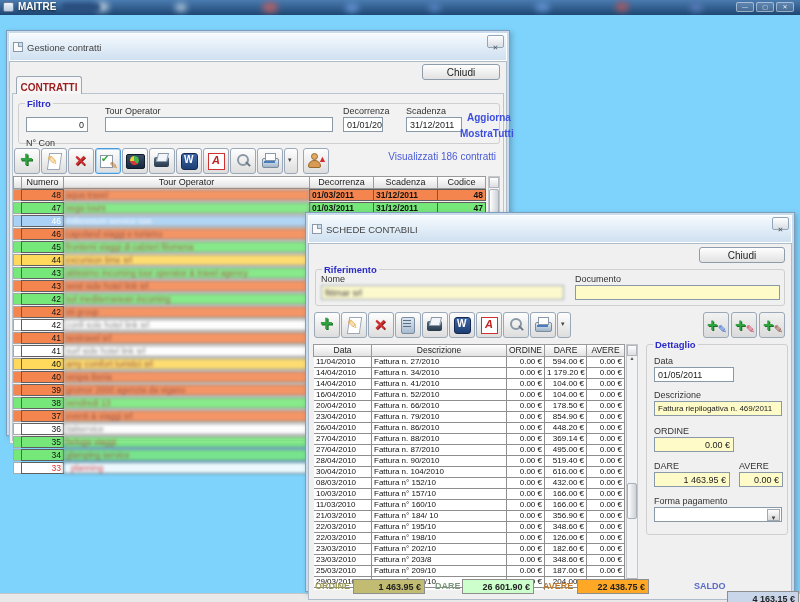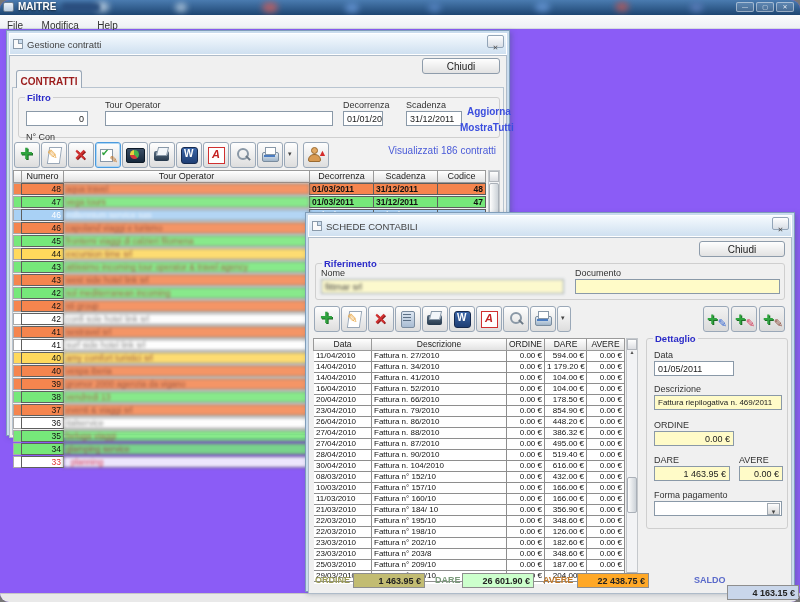--- a/index.html
+++ b/index.html
@@ -1,34 +1,34 @@
 <!DOCTYPE html>
 <html><head>
 <meta charset="utf-8">
 <style>
   html,body{margin:0;padding:0;background:#777;}
   *{box-sizing:border-box;font-family:"Liberation Sans",sans-serif;}
-  .screen{position:relative;width:800px;height:602px;background:#8b5cf6;overflow:hidden;border-radius:9px;}
+  .screen{position:relative;width:800px;height:602px;background:#7dd3fc;overflow:hidden;}
 
   
   .os-titlebar{position:absolute;left:0;top:0;width:800px;height:15px;
     background:linear-gradient(#4A7BB0,#1E4672);overflow:hidden;}
   .blob{position:absolute;border-radius:50%;filter:blur(3px);opacity:.8;}
   .os-title{position:absolute;left:18px;top:1px;font-size:10px;font-weight:bold;color:#fff;text-shadow:0 1px 2px #123;}
   .os-appicon{position:absolute;left:3px;top:2px;width:11px;height:10px;background:linear-gradient(#EDF3F9,#B9CCE0);border:1px solid #6C7F92;border-radius:2px;}
   .os-title-blur{position:absolute;left:62px;top:3px;width:38px;height:9px;background:#2A4E7E;border-radius:2px;filter:blur(2px);}
   .os-btns{position:absolute;right:6px;top:2px;display:flex;gap:2px;}
   .os-btn{width:18px;height:10px;border:1px solid rgba(255,255,255,.45);border-radius:2px;background:rgba(255,255,255,.15);font-size:6px;line-height:8px;text-align:center;color:#E8EEF5;}
   .menubar{position:absolute;left:0;top:15px;width:800px;height:14px;background:linear-gradient(#FBFCFD,#EEF1F5);border-bottom:1px solid #D5DAE0;}
   .menu-item{display:inline-block;font-size:10px;color:#333;margin-top:1px;padding:0 7px;}
   .bottom-strip{position:absolute;left:0;top:593px;width:800px;height:9px;background:#E9E9E9;border-top:1px solid #C6C6C6;}
 
   
   .win{position:absolute;border:1px solid #7F9DB9;background:#C9DCEE;padding:2px;box-shadow:2px 2px 5px rgba(60,80,110,.35);}
-  .win-title{height:22px;background:linear-gradient(#F5FAFE,#CFE0F0);border:1px solid #FFF;display:flex;align-items:center;padding:0 3px;position:relative;}
+  .win-title{height:28px;background:linear-gradient(#F5FAFE,#CFE0F0);border:1px solid #FFF;display:flex;align-items:center;padding:0 3px;position:relative;}
   .win-title .wt-text{font-size:9.5px;color:#444;margin-left:4px;}
   .doc-ico{width:10px;height:10px;background:#FAFAFA;border:1px solid #8A9AAA;position:relative;}
   .doc-ico::after{content:"";position:absolute;right:0;top:0;width:3px;height:3px;background:#C9DCEE;border-left:1px solid #8A9AAA;border-bottom:1px solid #8A9AAA;}
   .closebox{position:absolute;right:2px;top:1px;width:17px;height:13px;background:linear-gradient(#FEFEFE,#D8DEE6);border:1px solid #93A5B8;border-radius:2px;text-align:center;}
   .closebox::before{content:"\2715";font-size:7px;color:#555;line-height:11px;}
   .win-body{position:relative;background:#F0F0F0;border:1px solid #AEBBC9;}
 
   .btn{position:absolute;background:linear-gradient(#FEFEFE,#E2E2E2);border:1px solid #8E9CAB;border-radius:3px;font-size:10px;color:#222;text-align:center;}
 
   fieldset{position:absolute;border:1px solid #CFCFCF;border-radius:3px;margin:0;padding:0;}
@@ -134,25 +134,20 @@
     <div class="os-appicon"></div>
     <span class="os-title">MAITRE</span>
     <div class="os-title-blur"></div>
     <div class="os-btns">
       <div class="os-btn">—</div>
       <div class="os-btn">▢</div>
       <div class="os-btn">✕</div>
     </div>
   </div>
 
-  <div class="menubar">
-    <span class="menu-item">File</span>
-    <span class="menu-item">Modifica</span>
-    <span class="menu-item">Help</span>
-  </div>
 
   <div class="bottom-strip"></div>
 
   <div class="win" style="left:6px;top:30px;width:504px;height:406px;">
     <div class="win-title">
       <div class="doc-ico"></div>
       <span class="wt-text">Gestione contratti</span>
       <div class="closebox"></div>
     </div>
     <div class="win-body" style="height:383px;">
@@ -570,21 +565,21 @@
               <span class="cell">Fattura n. 86/2010</span>
               <span class="cell r">0.00 €</span>
               <span class="cell r">448.20 €</span>
               <span class="cell r">0.00 €</span>
             </div>
 
             <div class="a-row">
               <span class="cell">27/04/2010</span>
               <span class="cell">Fattura n. 88/2010</span>
               <span class="cell r">0.00 €</span>
-              <span class="cell r">386.32 €</span>
+              <span class="cell r">369.14 €</span>
               <span class="cell r">0.00 €</span>
             </div>
 
             <div class="a-row">
               <span class="cell">27/04/2010</span>
               <span class="cell">Fattura n. 87/2010</span>
               <span class="cell r">0.00 €</span>
               <span class="cell r">495.00 €</span>
               <span class="cell r">0.00 €</span>
             </div>

